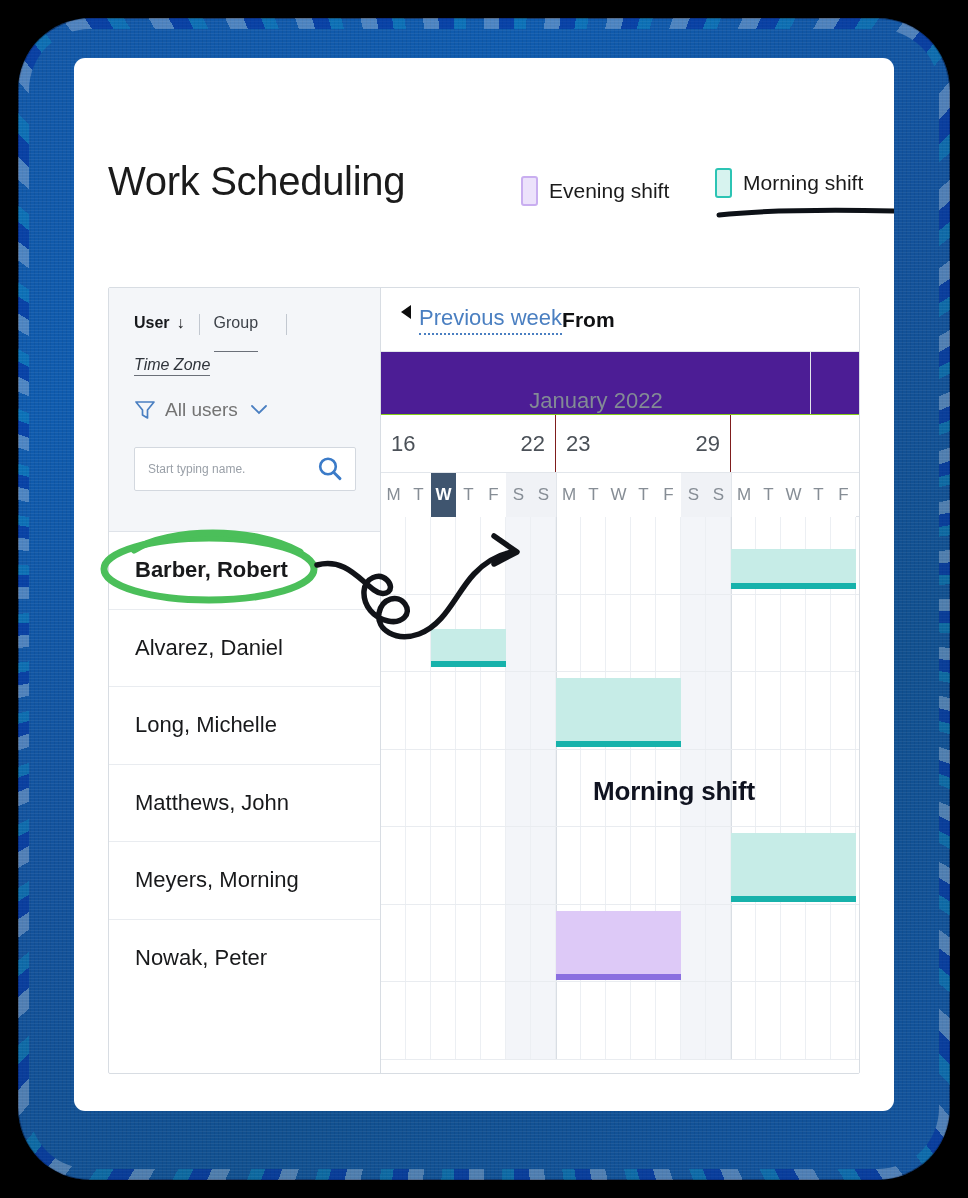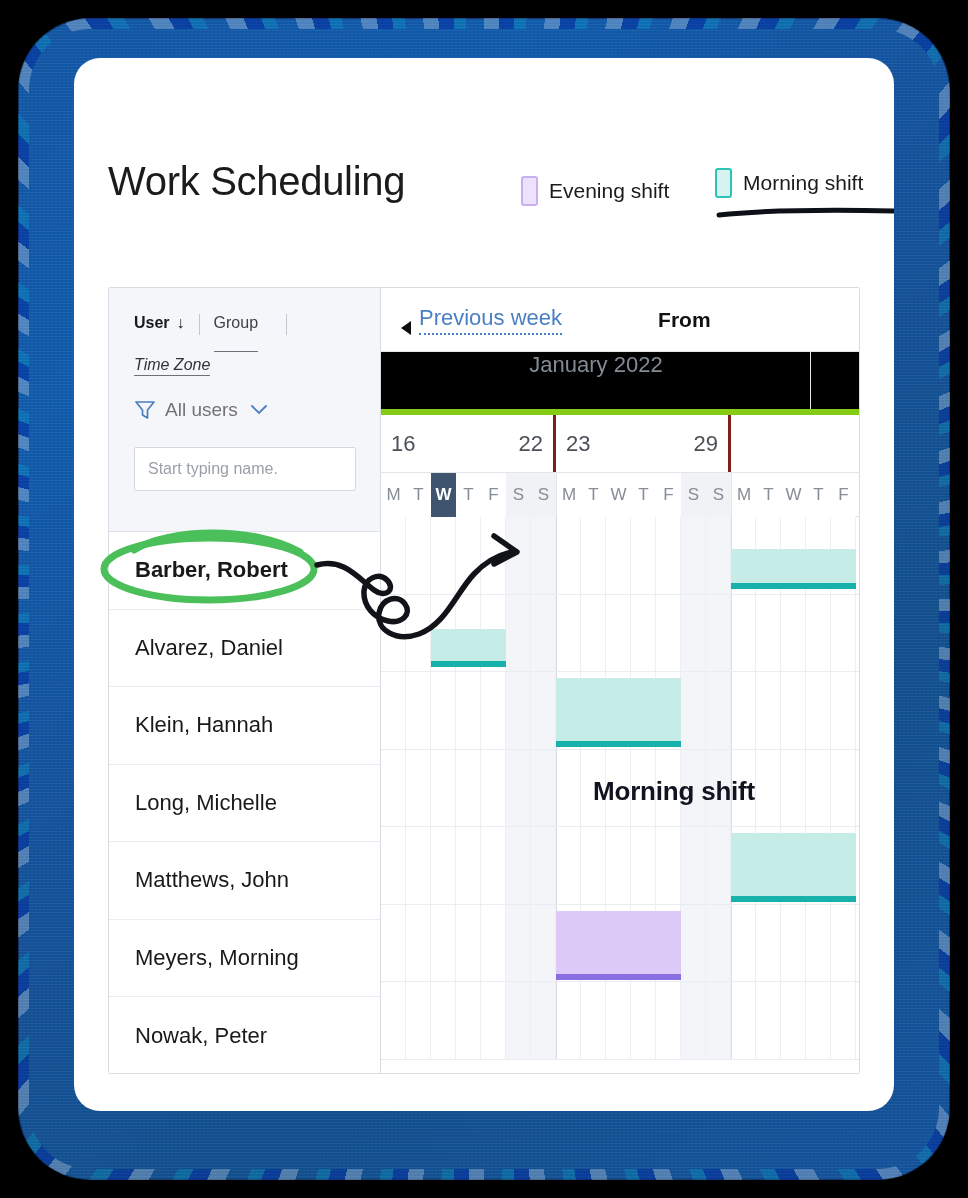--- a/index.html
+++ b/index.html
@@ -52,21 +52,21 @@
     pointer-events: none;
     opacity: .85;
   }
 
   
   #card {
     position: absolute;
     left: 74px; top: 58px;
     width: 820px; height: 1053px;
     background: #ffffff;
-    border-radius: 26px;
+    border-radius: 11px;
     overflow: hidden;
   }
 
   
   #header { position: absolute; left: 0; top: 0; width: 820px; height: 175px; }
   #page-title {
     position: absolute; left: 34px; top: 103px;
     font-size: 40px; font-weight: 400; color: #1b1b1b;
     letter-spacing: -.3px; line-height: 1;
   }
@@ -115,67 +115,67 @@
   #filter-label { font-size: 19px; color: #737373; }
   #chevron { font-size: 15px; color: #3f6ea8; margin-left: 4px; }
   #search-box {
     margin-top: 26px; width: 222px; height: 44px;
     background: #fff; border: 1px solid #d3d8df; border-radius: 2px;
     display: flex; align-items: center; padding: 0 10px 0 13px;
   }
   #search-input {
     border: 0; outline: 0; flex: 1;
     font-family: "Liberation Sans", sans-serif;
-    font-size: 16px; color: #3b82f6; background: transparent;
+    font-size: 12px; color: #3b82f6; background: transparent;
   }
   #search-input::placeholder { color: #9aa0a8; }
 
   
   #name-list { height: 543px; }
   .name-row {
     height: 77.5px; display: flex; align-items: center;
     padding-left: 26px; border-bottom: 1px solid #e9ecf0;
     background: #fff; font-size: 22px; color: #18191b;
   }
   .name-row.first { font-weight: 700; }
   .name-row:last-child { border-bottom: 0; }
 
   
   #cal-panel { flex: 1; height: 100%; position: relative; background: #fff; }
   #cal-nav {
     height: 64px; display: flex; align-items: center;
     border-bottom: 1px solid #e2e6eb; background: #fff;
   }
-  #prev-week-wrap { display: flex; align-items: flex-end; margin-left: 20px; }
+  #prev-week-wrap { display: flex; align-items: flex-start; margin-left: 20px; }
   #tri-left {
     width: 0; height: 0; margin-right: 8px;
     border-top: 7px solid transparent; border-bottom: 7px solid transparent;
     border-right: 10px solid #0d0d0d;
   }
   #prev-week {
     font-size: 22px; color: #4a7fc1;
     border-bottom: 2px dotted #4a7fc1; padding-bottom: 2px;
   }
-  #from-label { margin-left: 96px; font-size: 21px; font-weight: 700; color: #101113; }
+  #from-label { font-size: 21px; font-weight: 700; color: #101113; }
 
   #cal-month {
-    height: 63px; display: flex; align-items: flex-start; justify-content: center;
-    background: #000000; border-bottom: 6px solid #84cc16;
+    height: 63px; display: flex; align-items: flex-end; justify-content: center;
+    background: #4c1d95; border-bottom: 1px solid #84cc16;
     position: relative;
   }
   #month-label { font-size: 22px; color: #838b95; margin-right: 48px; }
   #month-divider {
     position: absolute; right: 48px; top: 0; bottom: 0;
     width: 1px; background: #e2e6eb;
   }
 
   #cal-weeks { height: 58px; display: flex; border-bottom: 1px solid #e2e6eb; }
   .week-cell {
     display: flex; align-items: center; position: relative;
-    border-right: 3px solid #7f1d1d; background: #fff;
+    border-right: 1px solid #7f1d1d; background: #fff;
   }
   .week-start, .week-end { font-size: 22px; color: #4b5158; position: absolute; }
   .week-start { left: 10px; }
   .week-end { right: 10px; }
 
   #cal-days { height: 44px; display: flex; border-bottom: 1px solid #dfe3e9; }
   .day-cell {
     width: 25px; height: 44px; flex: none;
     display: flex; align-items: center; justify-content: center;
     font-size: 17px; color: #868d95; background: #fff;
@@ -269,23 +269,20 @@
           </svg>
         </div>
       </div>
 
       <div id="name-list">
         <div class="name-row first">
             <span>Barber, Robert</span>
           </div>
         <div class="name-row">
             <span>Alvarez, Daniel</span>
-          </div>
-        <div class="name-row">
-            <span>Klein, Hannah</span>
           </div>
         <div class="name-row">
             <span>Long, Michelle</span>
           </div>
         <div class="name-row">
             <span>Matthews, John</span>
           </div>
         <div class="name-row">
             <span>Meyers, Morning</span>
           </div>

